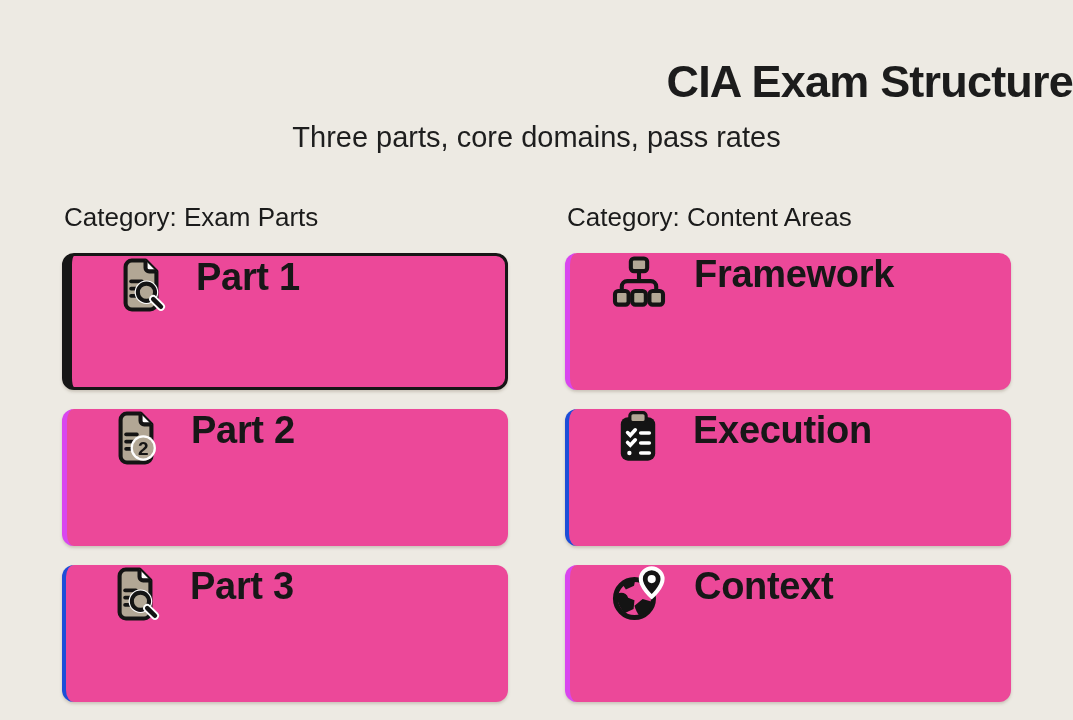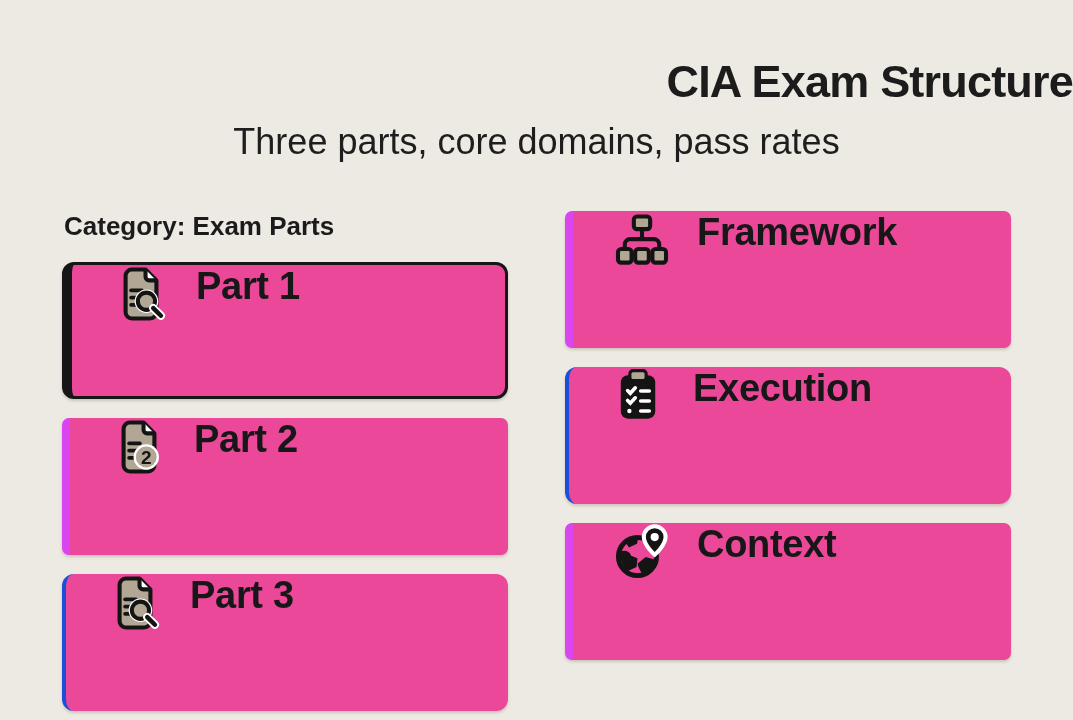--- a/index.html
+++ b/index.html
@@ -14,50 +14,50 @@
     text-align:right;
     margin:56px 0 0 0;
     font-size:45px;
     font-weight:700;
     letter-spacing:-0.8px;
     color:#1c1c1c;
   }
   .page-subtitle {
     text-align:center;
     margin:13px 0 0 0;
-    font-size:36px;
+    font-size:29px;
     font-weight:400;
     color:#1e1e1e;
   }
   .columns {
     display:flex;
     gap:57px;
     padding:0 62px;
     margin-top:48px;
   }
   .column { flex:1; min-width:0; }
   .category-label {
     font-size:26px;
-    font-weight:700;
+    font-weight:400;
     color:#1b1b1b;
     margin:0 0 20px 2px;
   }
   .cards { display:flex; flex-direction:column; gap:19px; }
   .card {
     background:#ec4899;
     height:137px;
     border-radius:12px;
     display:flex;
     align-items:flex-start;
     padding-left:40px;
     gap:26px;
     box-sizing:border-box;
     box-shadow:0 2px 3px rgba(140,130,112,0.35);
   }
-  .card.accent-tan   { border-left:8px solid #d946ef;border-radius:7px; }
+  .card.accent-tan   { border-left:5px solid #d946ef; }
   .card.accent-black { border-left:4px solid #1d4ed8; }
   .card.selected {
     border:3.5px solid #161616;
     border-left-width:10px;
   }
   .icon { width:58px; height:58px; flex:0 0 58px; display:inline-block; }
   .icon svg { width:100%; height:100%; display:block; }
   .card-label {
     font-size:38px;
     font-weight:600;
@@ -131,20 +131,21 @@
             <line x1="45.5" y1="47.5" x2="54" y2="56" stroke="#141414" stroke-width="5" stroke-linecap="round"></line>
           </svg>
         </span>
         <span class="card-label">Part 3</span>
       </div>
 
     </div>
   </div>
 
   <div class="column">
+    <div class="category-label">Category: Content Areas</div>
     <div class="cards">
 
       <div class="card accent-tan">
         <span class="icon">
           <svg viewBox="0 0 64 64">
             <path d="M32 20 V29" fill="none" stroke="#141414" stroke-width="4.5" stroke-linecap="round"></path>
             <path d="M13 43 V37 a6 6 0 0 1 6 -6 h26 a6 6 0 0 1 6 6 v6" fill="none" stroke="#141414" stroke-width="4.5" stroke-linecap="round"></path>
             <g fill="#b2a795" stroke="#141414" stroke-width="4.5" stroke-linejoin="round">
               <rect x="23" y="6" width="18" height="14" rx="3.5"></rect>
               <rect x="5.5" y="42" width="15" height="15" rx="3.5"></rect>

